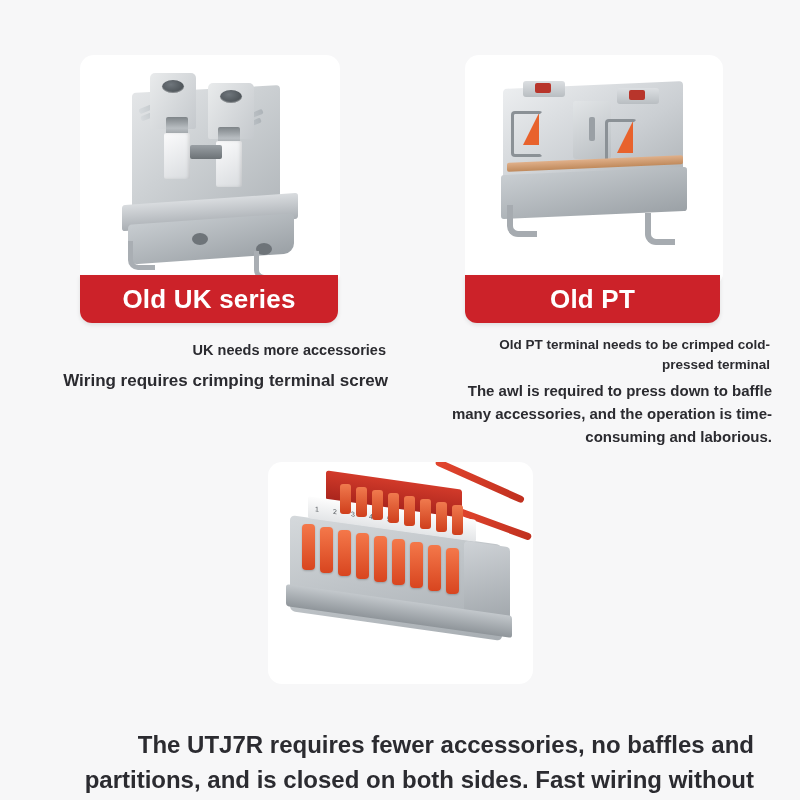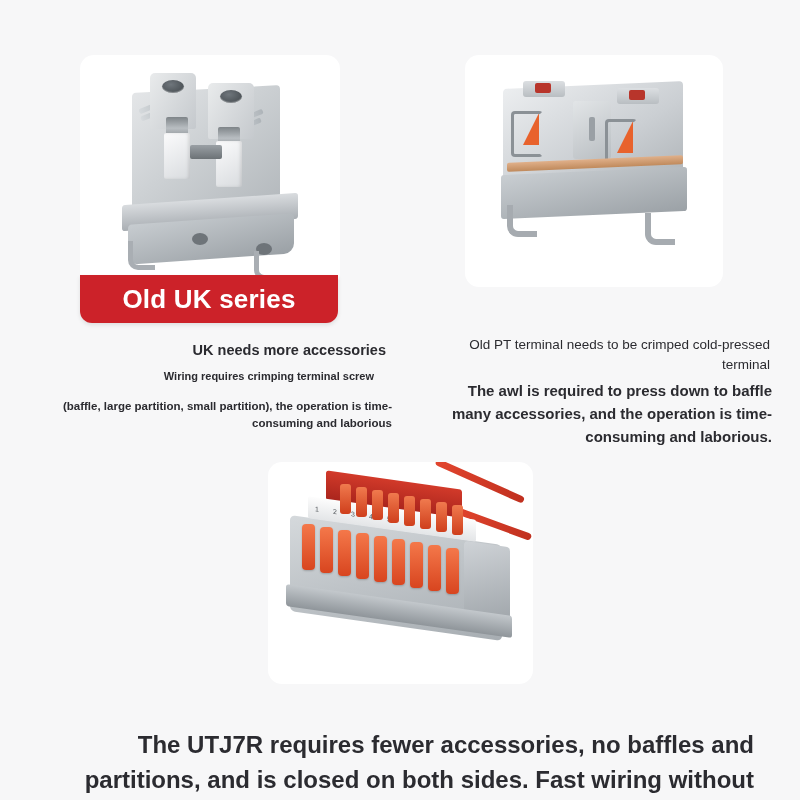--- a/index.html
+++ b/index.html
@@ -39,24 +39,24 @@
     box-shadow:0 2px 4px rgba(0,0,0,.10);
     white-space:nowrap;
   }
   .banner.uk{left:80px;top:275px;width:258px;height:48px;font-size:26px;}
   .banner.pt{left:465px;top:275px;width:255px;height:48px;font-size:26px;}
   .banner.new{left:272px;top:678px;width:258px;height:46px;font-size:24px;}
 
   
   .txt{position:absolute;text-align:right;line-height:1.45;}
   .uk-t1{left:36px;top:340px;width:350px;font-size:14.5px;font-weight:bold;}
-  .uk-t2{left:24px;top:369px;width:350px;font-size:11px;font-weight:bold;}
+  .uk-t2{left:38px;top:369px;width:350px;font-size:17px;font-weight:bold;}
   .uk-t3{left:30px;top:398px;width:362px;font-size:11.5px;font-weight:bold;line-height:1.5;}
 
-  .pt-t1{left:452px;top:335px;width:318px;font-size:13.5px;font-weight:normal;line-height:1.5;}
+  .pt-t1{left:452px;top:335px;width:318px;font-size:13.5px;font-weight:bold;line-height:1.5;}
   .pt-t2{left:450px;top:380px;width:322px;font-size:15px;font-weight:bold;line-height:1.52;}
 
   .new-cap{left:32px;top:728px;width:722px;font-size:24px;font-weight:bold;line-height:1.45;text-align:right;}
 
   
   .uk-body{
     position:absolute;left:52px;top:34px;width:148px;height:118px;
     background:linear-gradient(140deg,#e4e6e8 0%,#cdd1d4 45%,#b4b9bd 100%);
     border-radius:4px;
     transform:skewY(-3deg);
@@ -279,21 +279,20 @@
       <div class="uk-clip b"></div>
     </div>
   </div>
 
   <div class="banner uk">
     <span>Old UK series</span>
   </div>
 
   <div class="txt uk-t1">UK needs more accessories</div>
   <div class="txt uk-t2">Wiring requires crimping terminal screw</div>
-  <div class="txt uk-t3">(baffle, large partition, small partition), the operation is time-consuming and laborious</div>
 
   <div class="photo-card pt">
     <div class="scene">
       <div class="pt-body"></div>
       <div class="pt-top l"></div>
       <div class="pt-top r"></div>
       <div class="pt-square l"></div>
       <div class="pt-square r"></div>
       <div class="pt-center"></div>
       <div class="pt-slot"></div>
@@ -301,20 +300,23 @@
       <div class="pt-lever r"></div>
       <div class="pt-spring l"></div>
       <div class="pt-spring r"></div>
       <div class="pt-bus"></div>
       <div class="pt-base"></div>
       <div class="pt-hook a"></div>
       <div class="pt-hook b"></div>
     </div>
   </div>
 
+  <div class="banner pt">
+    <span>Old PT</span>
+  </div>
 
   <div class="txt pt-t1">Old PT terminal needs to be crimped cold-pressed terminal</div>
   <div class="txt pt-t2">The awl is required to press down to baffle many accessories, and the operation is time-consuming and laborious.</div>
 
   <div class="photo-card new">
     <div class="scene">
       <div class="n-wire"></div>
       <div class="n-wire2"></div>
       <div class="n-base"></div>
       <div class="n-jumper"></div>

